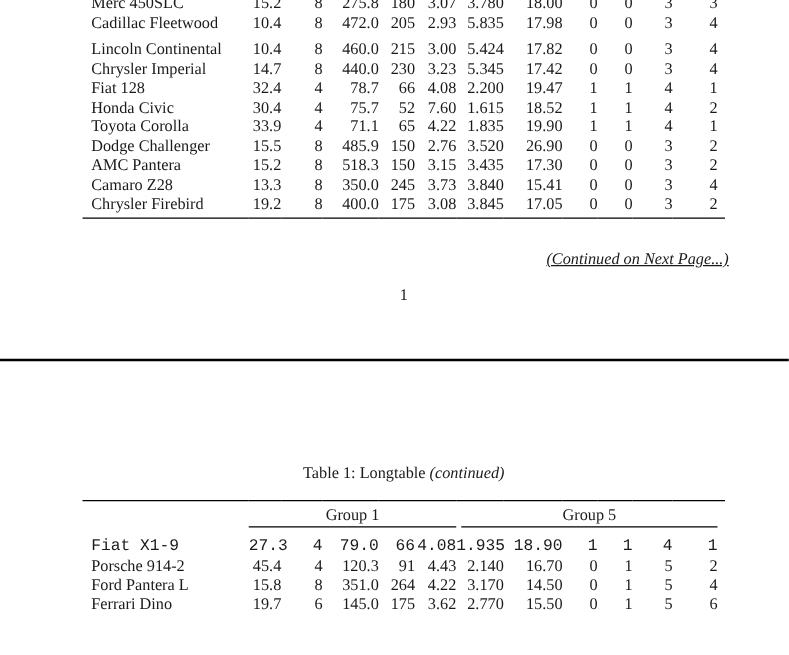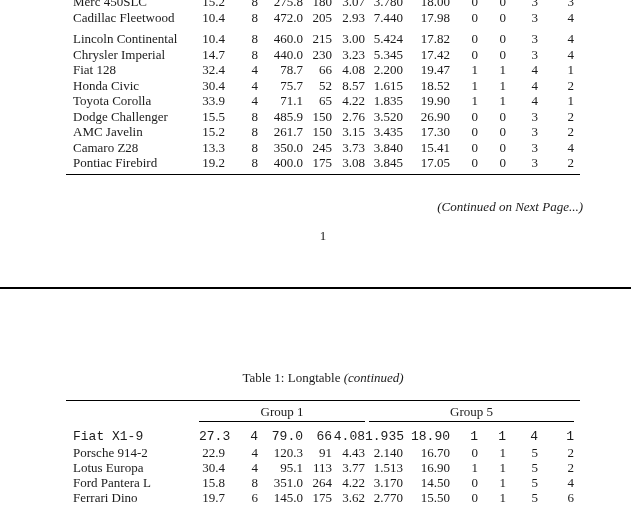--- a/index.html
+++ b/index.html
@@ -16,21 +16,21 @@
   td.model { text-align:left; padding-left:7px; }
   td.last { padding-right:6px; }
 
   
   .t1 { position:absolute; left:66px; top:-6px; line-height:15.5px;
         border-bottom:1.5px solid var(--rule); }
   .t1 tr.gap td { padding-top:6px; }
   .t1 tr.endpad td { padding-bottom:3.5px; }
 
   .continued { position:absolute; top:199px; right:48px; font-style:italic;
-               line-height:15.5px; }
+               line-height:15.5px;text-decoration:underline; }
   .pagenum { position:absolute; top:228px; left:66px; width:514px;
              text-align:center; line-height:15.5px; }
 
   .separator { position:absolute; top:287px; left:0; width:631px; height:2px;
                background:var(--rule); }
 
   
   .caption { position:absolute; top:370px; left:66px; width:514px;
              text-align:center; line-height:15.5px; }
   .caption .em { font-style:italic; }
@@ -79,21 +79,21 @@
           <td>3</td>
           <td class="last">3</td>
         </tr>
         <tr>
           <td class="model">Cadillac Fleetwood</td>
           <td>10.4</td>
           <td>8</td>
           <td>472.0</td>
           <td>205</td>
           <td>2.93</td>
-          <td>7.440</td>
+          <td>5.835</td>
           <td>17.98</td>
           <td>0</td>
           <td>0</td>
           <td>3</td>
           <td class="last">4</td>
         </tr>
         <tr class="gap">
           <td class="model">Lincoln Continental</td>
           <td>10.4</td>
           <td>8</td>
@@ -134,21 +134,21 @@
           <td>1</td>
           <td>4</td>
           <td class="last">1</td>
         </tr>
         <tr>
           <td class="model">Honda Civic</td>
           <td>30.4</td>
           <td>4</td>
           <td>75.7</td>
           <td>52</td>
-          <td>8.57</td>
+          <td>7.60</td>
           <td>1.615</td>
           <td>18.52</td>
           <td>1</td>
           <td>1</td>
           <td>4</td>
           <td class="last">2</td>
         </tr>
         <tr>
           <td class="model">Toyota Corolla</td>
           <td>33.9</td>
@@ -171,24 +171,24 @@
           <td>150</td>
           <td>2.76</td>
           <td>3.520</td>
           <td>26.90</td>
           <td>0</td>
           <td>0</td>
           <td>3</td>
           <td class="last">2</td>
         </tr>
         <tr>
-          <td class="model">AMC Javelin</td>
+          <td class="model">AMC Pantera</td>
           <td>15.2</td>
           <td>8</td>
-          <td>261.7</td>
+          <td>518.3</td>
           <td>150</td>
           <td>3.15</td>
           <td>3.435</td>
           <td>17.30</td>
           <td>0</td>
           <td>0</td>
           <td>3</td>
           <td class="last">2</td>
         </tr>
         <tr>
@@ -199,21 +199,21 @@
           <td>245</td>
           <td>3.73</td>
           <td>3.840</td>
           <td>15.41</td>
           <td>0</td>
           <td>0</td>
           <td>3</td>
           <td class="last">4</td>
         </tr>
         <tr class="endpad">
-          <td class="model">Pontiac Firebird</td>
+          <td class="model">Chrysler Firebird</td>
           <td>19.2</td>
           <td>8</td>
           <td>400.0</td>
           <td>175</td>
           <td>3.08</td>
           <td>3.845</td>
           <td>17.05</td>
           <td>0</td>
           <td>0</td>
           <td>3</td>
@@ -270,42 +270,28 @@
           <td>4.08</td>
           <td>1.935</td>
           <td>18.90</td>
           <td>1</td>
           <td>1</td>
           <td>4</td>
           <td class="last">1</td>
         </tr>
         <tr>
           <td class="model">Porsche 914-2</td>
-          <td>22.9</td>
+          <td>45.4</td>
           <td>4</td>
           <td>120.3</td>
           <td>91</td>
           <td>4.43</td>
           <td>2.140</td>
           <td>16.70</td>
           <td>0</td>
-          <td>1</td>
-          <td>5</td>
-          <td class="last">2</td>
-        </tr>
-        <tr>
-          <td class="model">Lotus Europa</td>
-          <td>30.4</td>
-          <td>4</td>
-          <td>95.1</td>
-          <td>113</td>
-          <td>3.77</td>
-          <td>1.513</td>
-          <td>16.90</td>
-          <td>1</td>
           <td>1</td>
           <td>5</td>
           <td class="last">2</td>
         </tr>
         <tr>
           <td class="model">Ford Pantera L</td>
           <td>15.8</td>
           <td>8</td>
           <td>351.0</td>
           <td>264</td>

